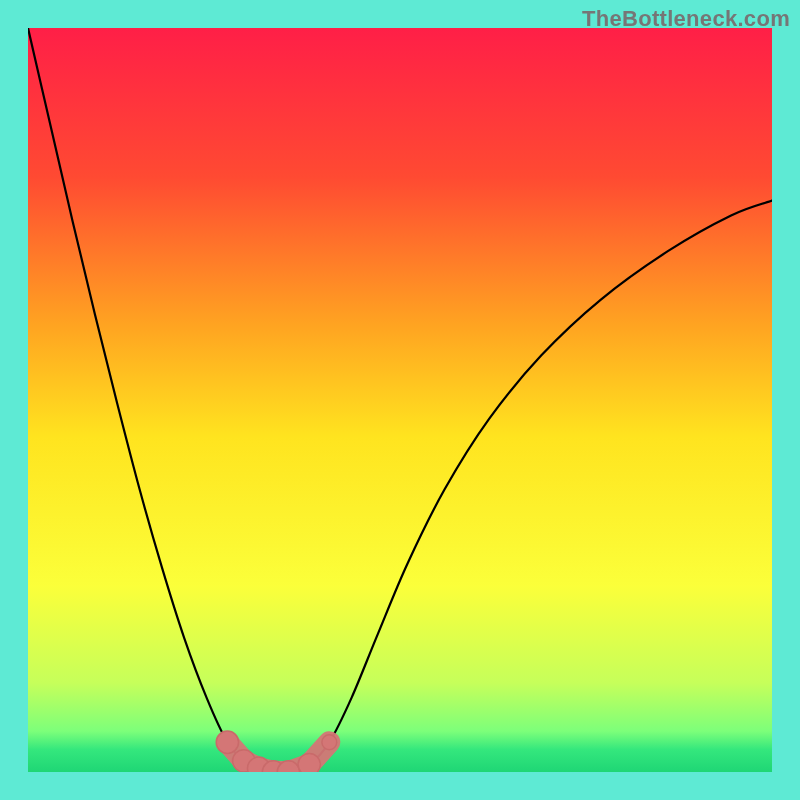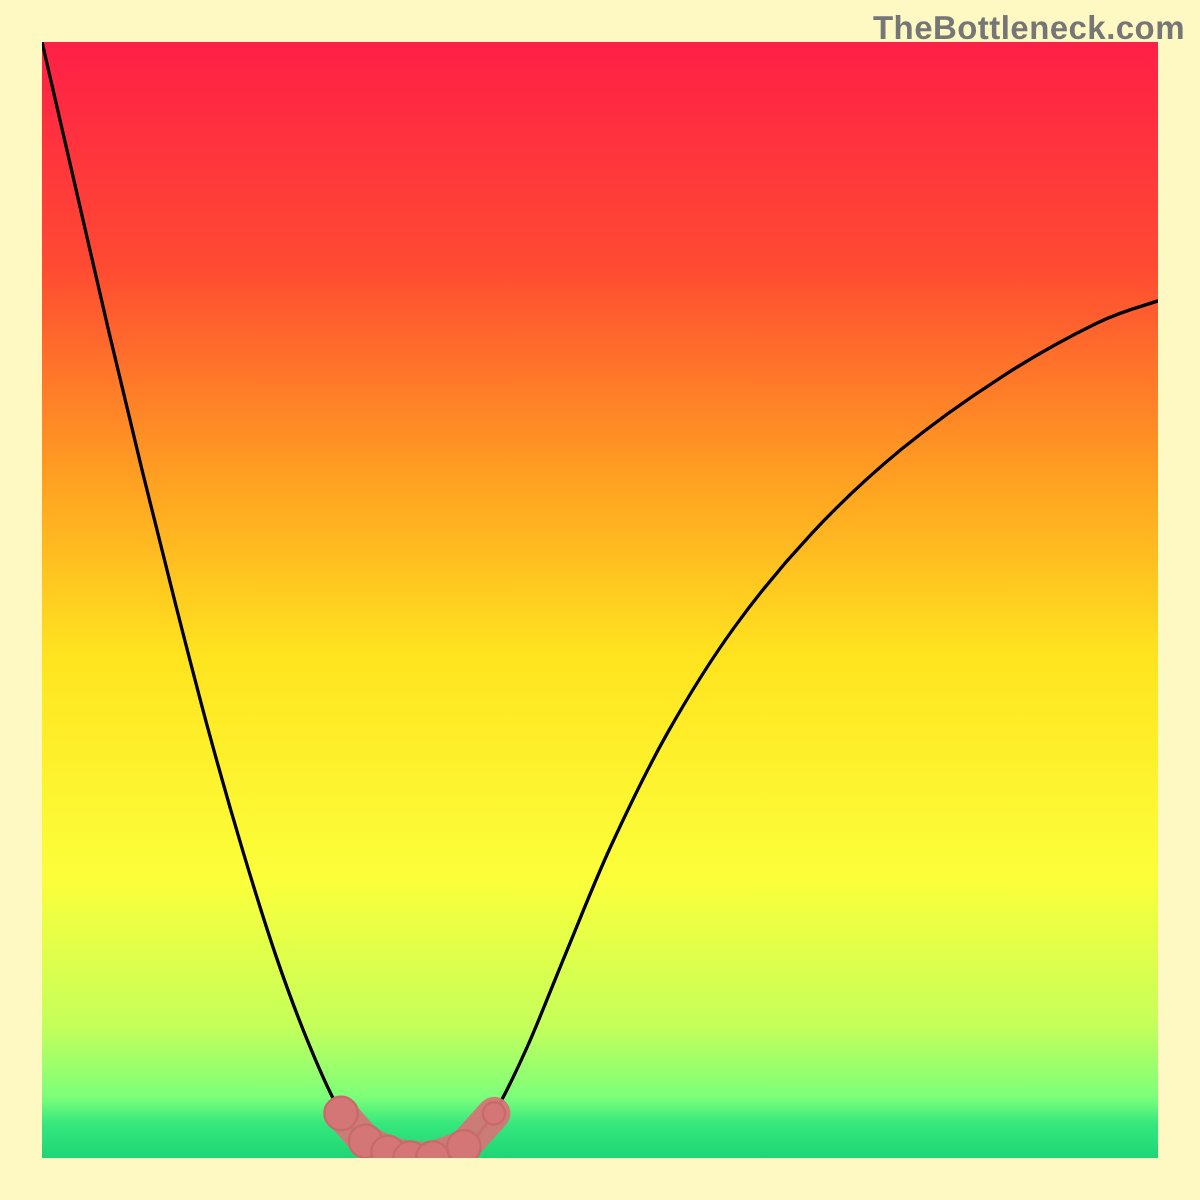--- a/index.html
+++ b/index.html
@@ -10,21 +10,21 @@
     background: #000000;
     overflow: hidden;
     font-family: Arial, Helvetica, sans-serif;
   }
   .frame {
     position: absolute;
     top: 0;
     left: 0;
     width: 800px;
     height: 800px;
-    background: #fef9c3;
+    background: #5eead4;
   }
   .watermark {
     position: absolute;
     top: 6px;
     right: 10px;
     color: #767676;
     font-size: 22px;
     font-weight: 600;
     letter-spacing: 0.3px;
     font-family: Arial, Helvetica, sans-serif;

